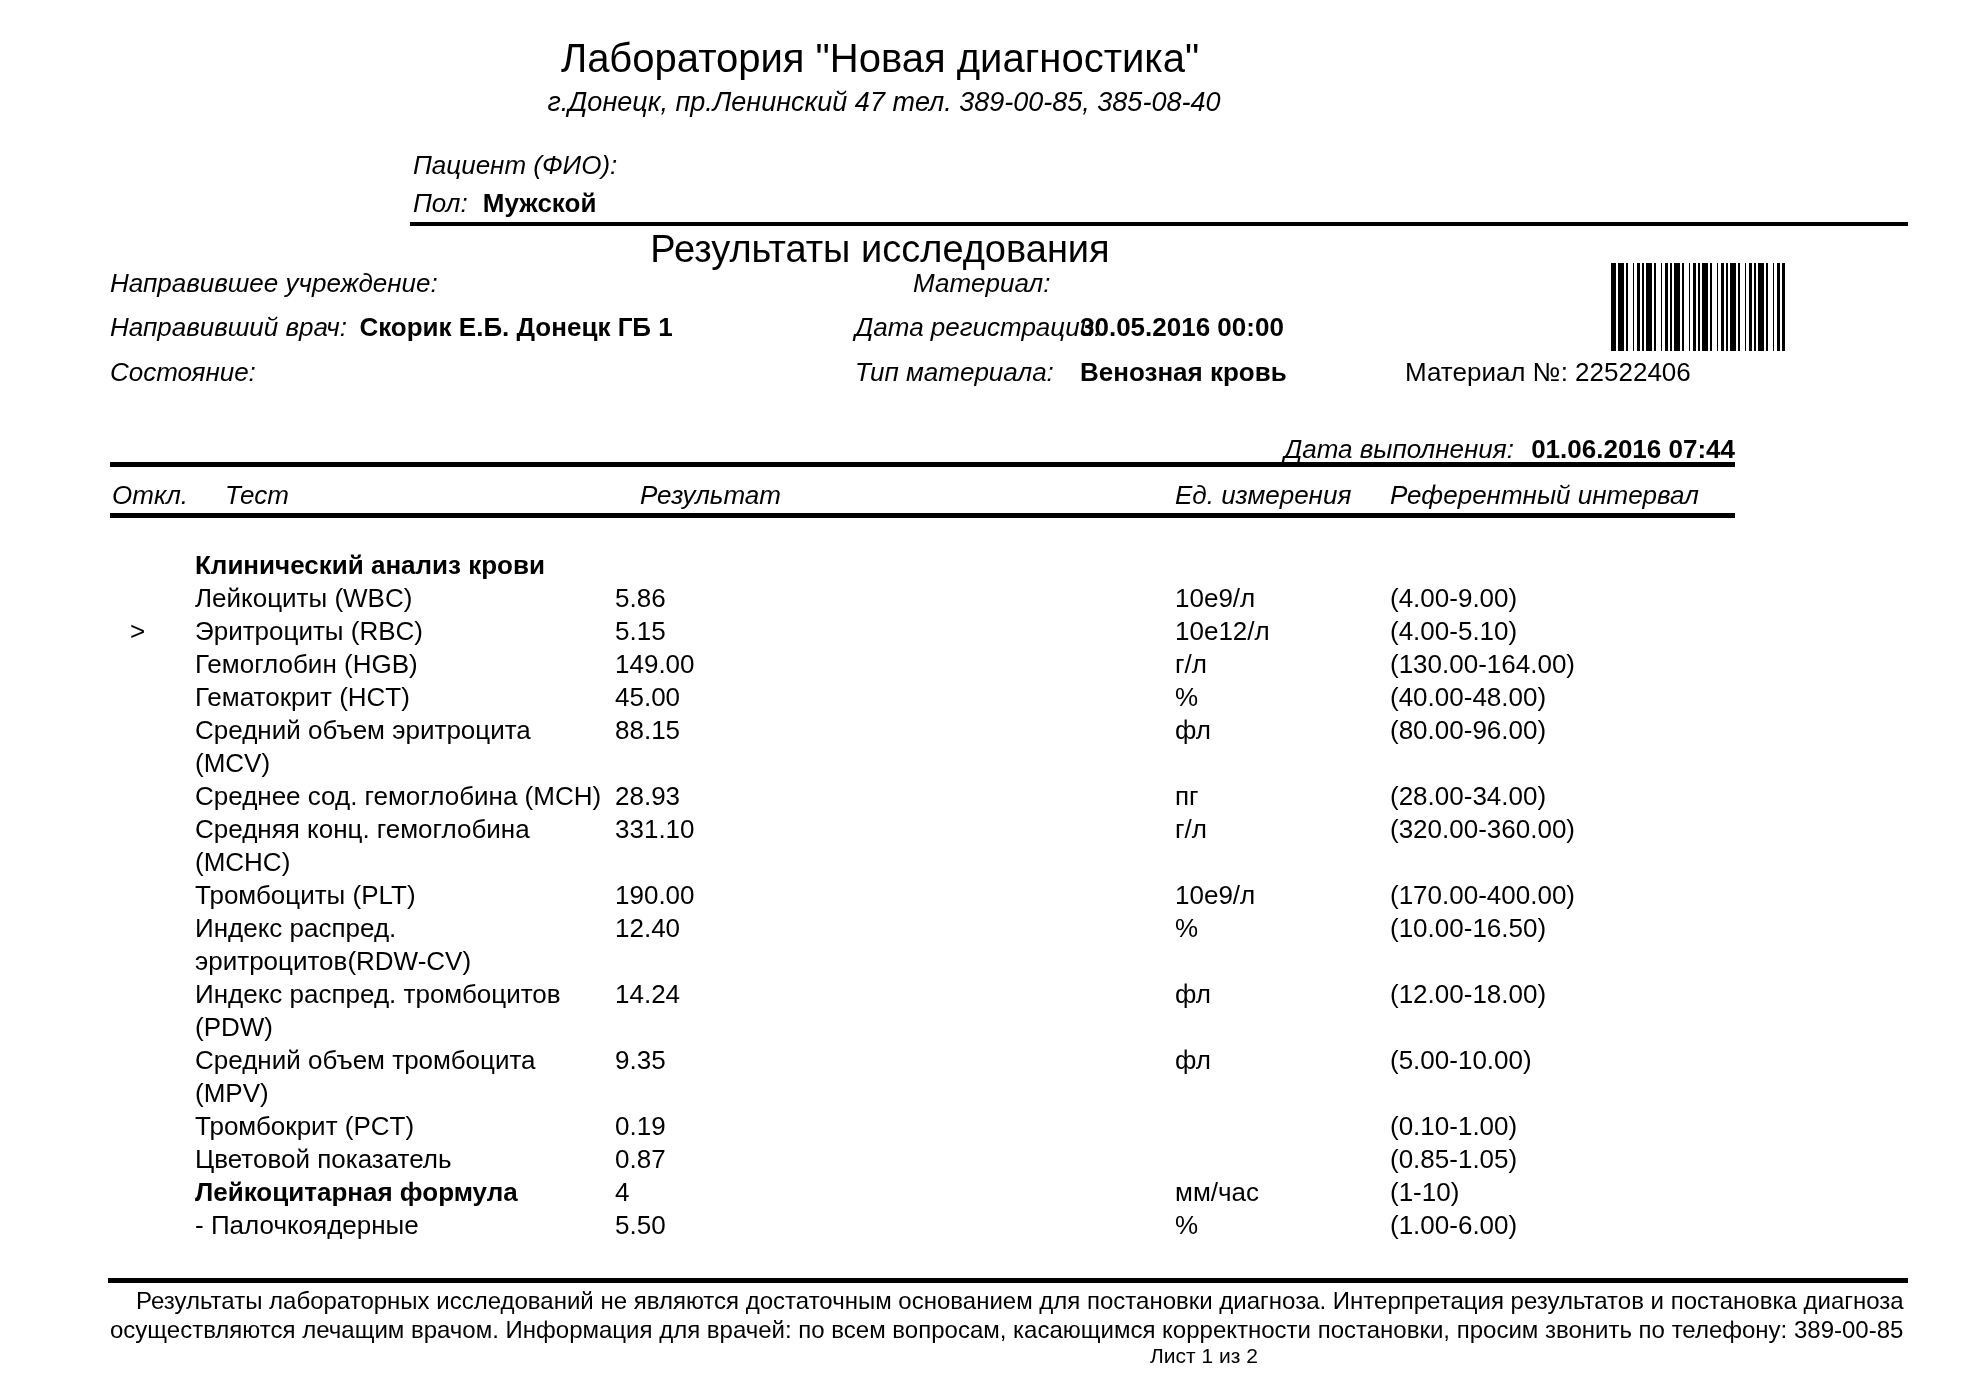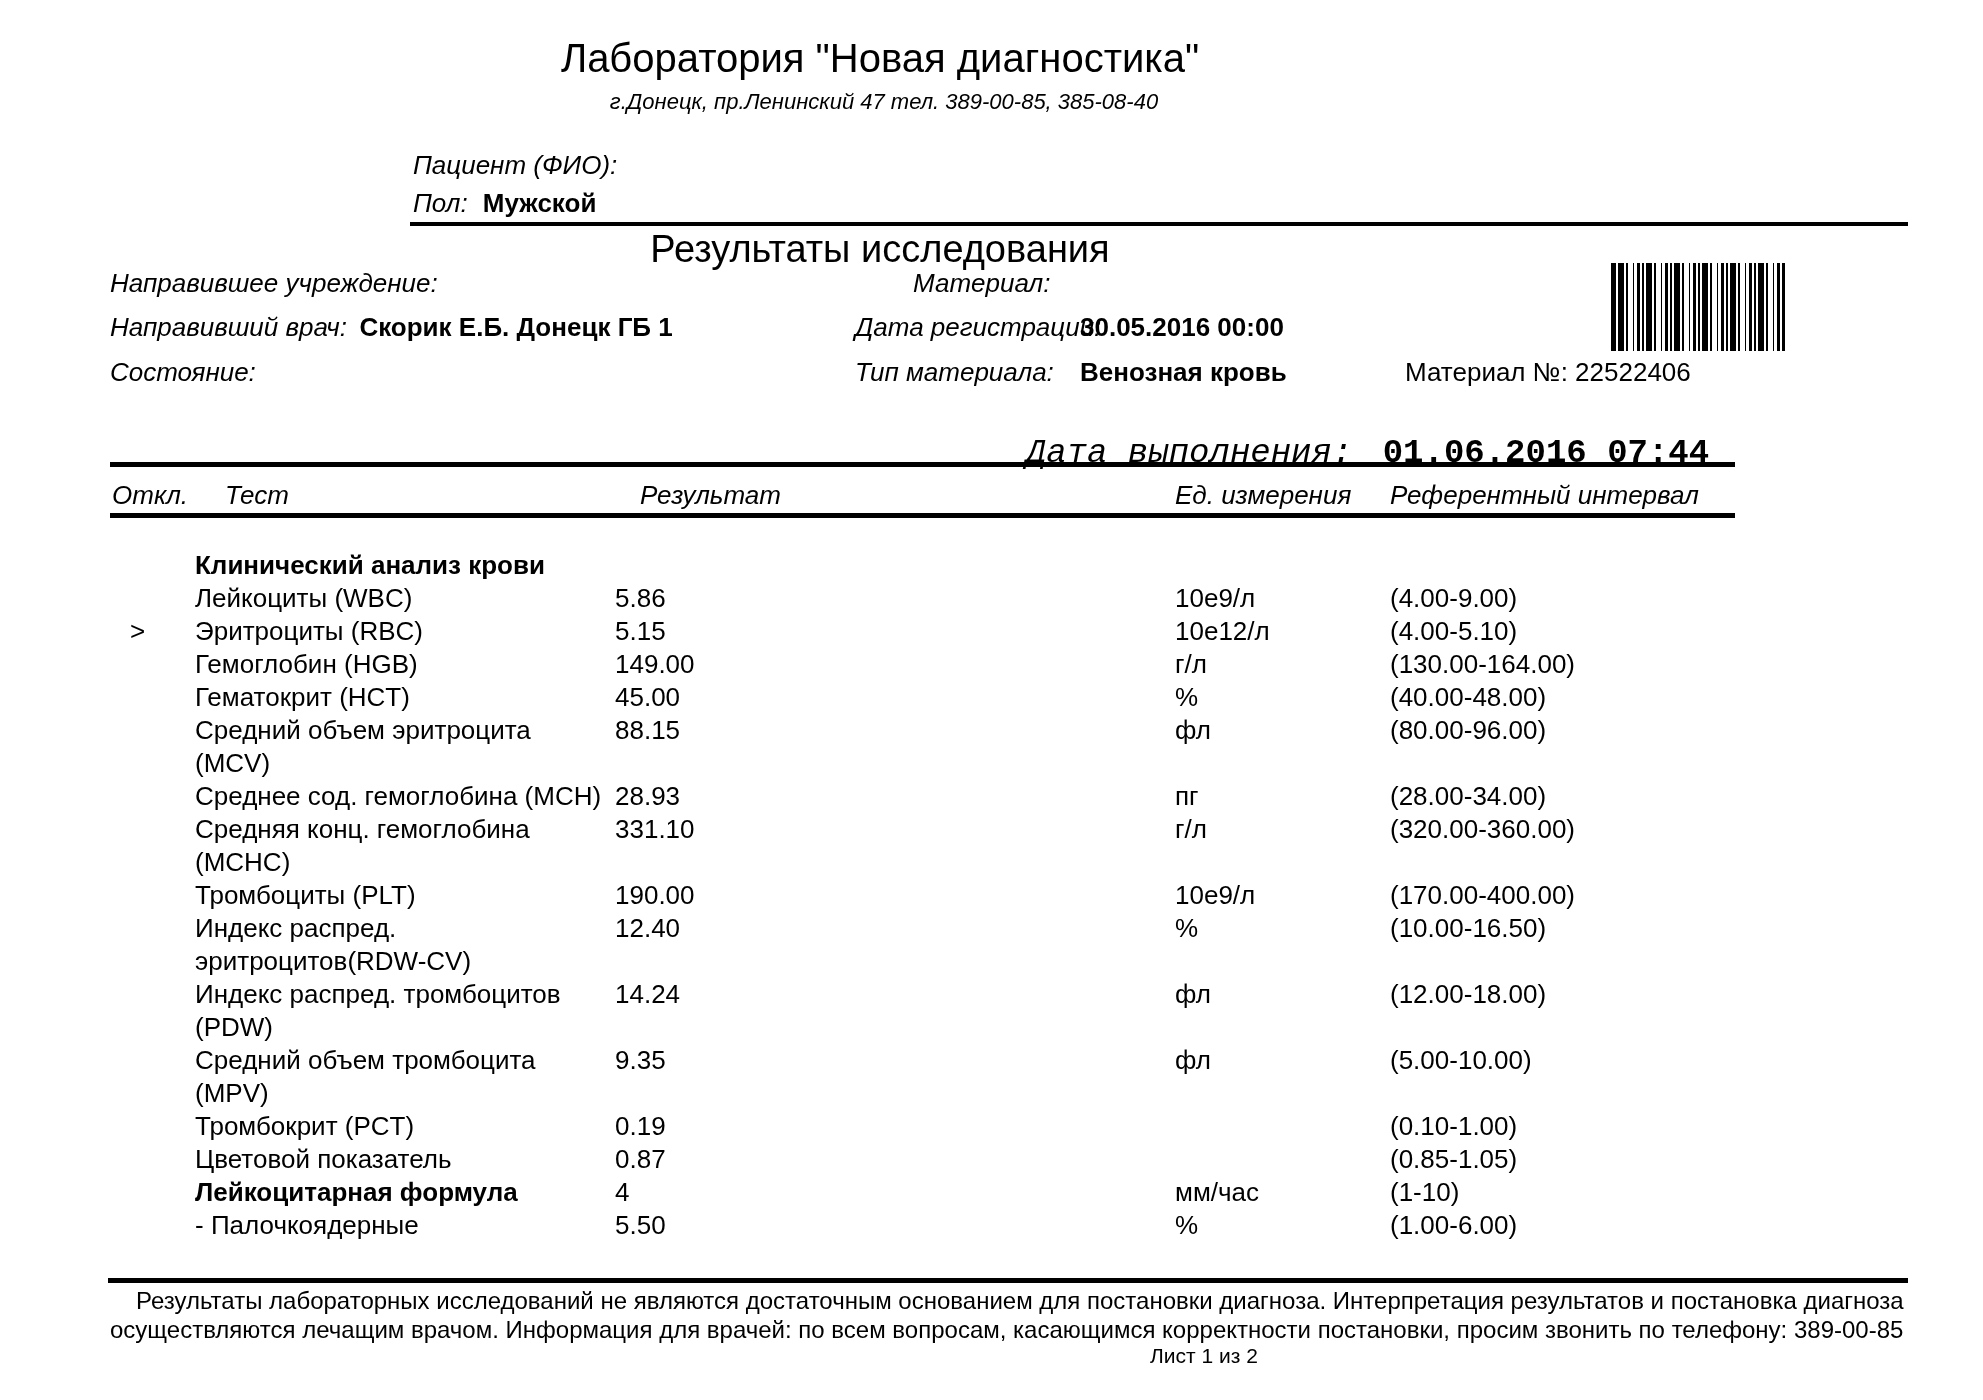--- a/index.html
+++ b/index.html
@@ -7,21 +7,21 @@
     position:relative;
     width:1983px;height:1400px;
     background:#ffffff;color:#000000;
     font-family:"Liberation Sans", sans-serif;
     overflow:hidden;
   }
   .abs{position:absolute;}
 
   .header-block{left:0;top:36px;width:1760px;text-align:center;}
   .lab-title{font-size:40px;line-height:44px;letter-spacing:0;}
-  .lab-address{font-size:22px;line-height:32px;font-style:italic;margin-top:6px;padding-left:8px;}
+  .lab-address{font-size:27px;line-height:32px;font-style:italic;margin-top:6px;padding-left:8px;}
 
   .patient-label{left:413px;top:150px;font-size:26px;font-style:italic;}
   .sex-row{left:413px;top:188px;font-size:26px;}
   .sex-row .lbl{font-style:italic;}
   .sex-row .val{font-weight:bold;font-style:normal;margin-left:8px;}
 
   .rule{background:#000;}
   .rule-under-sex{left:410px;top:222px;width:1498px;height:4px;}
 
   .report-title{left:0;top:228px;width:1760px;text-align:center;font-size:38px;line-height:42px;}
@@ -34,21 +34,21 @@
     background:repeating-linear-gradient(90deg,
       #000 0px,#000 2px,#fff 2px,#fff 4px,
       #000 4px,#000 10px,#fff 10px,#fff 12px,
       #000 12px,#000 14px,#fff 14px,#fff 19px,
       #000 19px,#000 20px,#fff 20px,#fff 23px,
       #000 23px,#000 26px,#fff 26px,#fff 28px);
     border-left:3px solid #000;border-right:3px solid #000;
   }
   .material-no{left:1405px;top:357px;font-size:26px;}
 
-  .exec-date{left:1000px;top:434px;width:735px;text-align:center;font-size:34px;font-family:Liberation Mono, monospace;}
+  .exec-date{left:1000px;top:434px;width:735px;text-align:right;font-size:26px;}
   .exec-date .lbl{font-style:italic;}
   .exec-date .val{font-weight:bold;margin-left:10px;}
 
   .thick-line-1{left:110px;top:462px;width:1625px;height:5px;}
   .thick-line-2{left:110px;top:513px;width:1625px;height:5px;}
 
   .thead{left:112px;top:480px;width:1650px;height:32px;font-size:26px;font-style:italic;}
   .thead span{position:absolute;top:0;}
   .th-flag{left:0;}
   .th-test{left:113px;}

